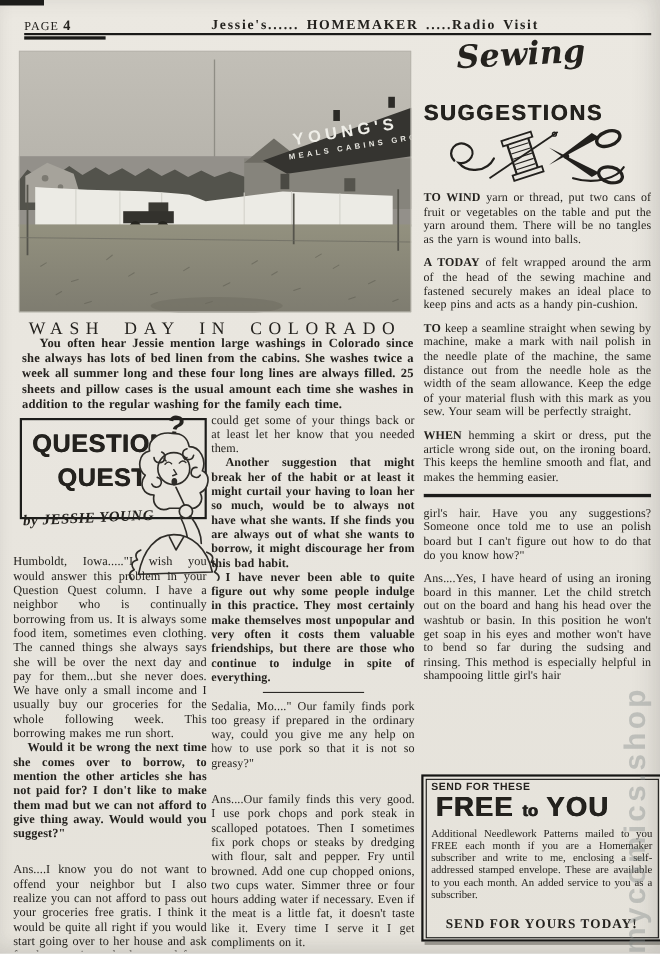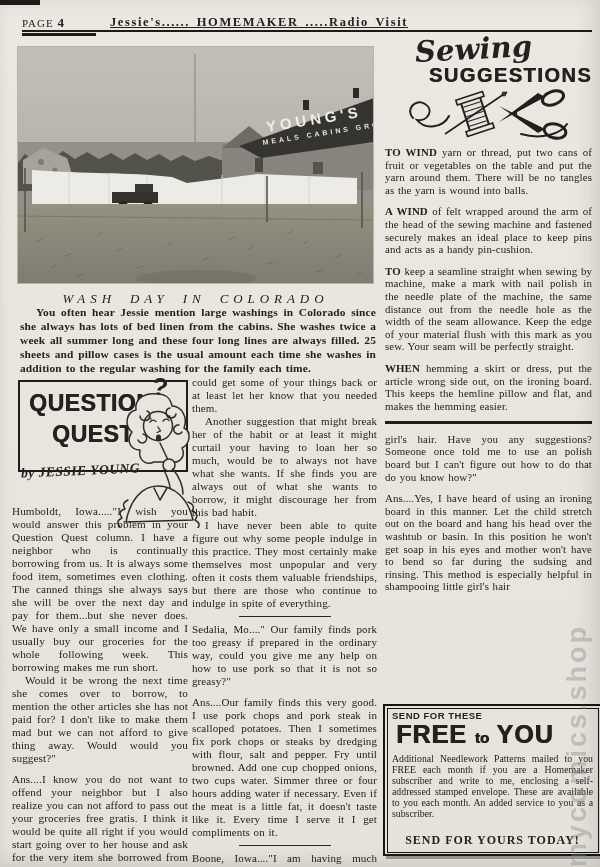--- a/index.html
+++ b/index.html
@@ -8,37 +8,37 @@
     background:linear-gradient(180deg,#ebe8e1 0%,#e8e5de 55%,#e5e2da 100%);
     font-family:"Liberation Serif",serif;color:#24221e;
   }
   .edge-shade{position:absolute;inset:0;pointer-events:none;
     box-shadow:inset -10px 0 18px rgba(70,70,64,.10), inset 0 -8px 14px rgba(70,70,64,.07);}
   .corner-mark{position:absolute;left:0;top:0;width:40px;height:5px;background:#1c1c1a;}
 
   
   .page-label{position:absolute;left:22px;top:15px;font-size:11px;letter-spacing:1px;}
   .page-label b{font-size:13px;}
-  .masthead{position:absolute;left:110px;top:15px;width:380px;text-align:left;
-    font-size:12.5px;font-weight:bold;letter-spacing:1.6px;word-spacing:2px;text-decoration:underline;}
+  .masthead{position:absolute;left:110px;top:15px;width:380px;text-align:right;
+    font-size:12.5px;font-weight:bold;letter-spacing:1.6px;word-spacing:2px;}
   .rule-main{position:absolute;left:22px;top:30px;width:570px;height:2px;background:#1a1a18;}
   .rule-sub{position:absolute;left:22px;top:33px;width:74px;height:2.5px;background:#1a1a18;}
 
   
   .photo{position:absolute;left:17px;top:46px;width:357px;height:238px;}
   .caption{position:absolute;left:17px;top:291px;width:357px;text-align:center;
-    font-size:13px;letter-spacing:.38em;word-spacing:.45em;font-style:italic;}
+    font-size:16px;letter-spacing:.38em;word-spacing:.45em;}
   .intro{position:absolute;left:20px;top:306px;width:356px;margin:0;
     font-size:11.4px;line-height:1.22;text-align:justify;text-indent:16px;
     letter-spacing:.15px;word-spacing:1px;font-weight:bold;}
 
   
   .col p{margin:0;text-align:justify;}
-  .col .indent{text-indent:13px;}
-  .col .gap-top{margin-top:8px;}
+  .col .indent{text-indent:13px;font-weight:bold;}
+  .col .gap-top{margin-top:20px;}
   .left-col{position:absolute;left:12px;top:505px;width:176px;height:360px;overflow:hidden;
     font-size:11.2px;line-height:13px;letter-spacing:.1px;word-spacing:.8px;}
   .mid-col{position:absolute;left:192px;top:376px;width:185px;height:502px;overflow:hidden;
     font-size:11px;line-height:13px;letter-spacing:.1px;word-spacing:.8px;}
   .dash-rule{width:92px;height:0;border-top:1.5px solid #2a2825;margin:6px auto 6px;}
 
   
   .qq-box{position:absolute;left:18px;top:380px;width:166px;height:88px;border:2.5px solid #1d1d1b;}
   .qq-t1{font-family:"Liberation Sans",sans-serif;font-weight:900;font-size:23px;
     letter-spacing:.5px;margin:8px 0 0 9px;text-shadow:.6px 0 0 #1d1d1b;}
@@ -48,22 +48,22 @@
     font-weight:900;font-size:26px;transform:rotate(9deg);}
   .qq-woman{position:absolute;left:112px;top:388px;}
   .qq-byline{position:absolute;left:21px;top:463px;font-style:italic;font-weight:bold;
     font-size:13.5px;transform:rotate(-2.5deg);letter-spacing:.5px;}
 
   
   .right-col{position:absolute;left:385px;top:34px;width:207px;height:668px;overflow:hidden;
     font-size:10.9px;line-height:12.6px;letter-spacing:.1px;word-spacing:.8px;}
   .sew-script{text-align:center;font-family:"DejaVu Serif",serif;font-style:italic;
     font-weight:bold;font-size:29px;line-height:30px;transform:rotate(-3deg);margin-right:30px;}
-  .sew-caps{text-align:right;font-family:"Liberation Sans",sans-serif;font-weight:900;
-    font-size:20px;line-height:22px;letter-spacing:1.5px;text-shadow:.6px 0 0 #1d1d1b;}
+  .sew-caps{text-align:left;font-family:"Liberation Sans",sans-serif;font-weight:900;
+    font-size:20px;line-height:22px;letter-spacing:1.5px;text-shadow:.6px 0 0 #1d1d1b;margin-top:28px;}
   .sew-art{display:block;margin:2px auto 6px;}
   .right-col p{margin:0 0 9px;text-align:justify;}
   .heavy-rule{height:2.5px;background:#1c1c1a;margin:2px 0 9px;}
 
   
   .free-box{position:absolute;left:383px;top:704px;width:201px;border:2.5px solid #151513;
     padding:5px 7px 6px;box-shadow:3px 3px 0 rgba(80,78,70,.5);}
   .free-box::before{content:"";position:absolute;inset:1.5px;border:1px solid #151513;pointer-events:none;}
   .free-kicker{text-align:left;font-family:"Liberation Sans",sans-serif;font-weight:900;
     font-size:9.5px;letter-spacing:.5px;line-height:10px;}
@@ -229,25 +229,25 @@
       <circle cx="101" cy="6" r="1.8" fill="none" stroke="#22201d" stroke-width="1.2"></circle>
       <polygon points="96,34 142,9 135,5" fill="#22201d"></polygon>
       <polygon points="96,18 142,41 135,45" fill="#22201d"></polygon>
       <circle cx="112" cy="26" r="2.4" fill="#22201d"></circle>
       <ellipse cx="150" cy="10" rx="11" ry="6.5" transform="rotate(-20 150 10)" fill="none" stroke="#22201d" stroke-width="3"></ellipse>
       <ellipse cx="152" cy="43" rx="11" ry="7" transform="rotate(14 152 43)" fill="none" stroke="#22201d" stroke-width="3"></ellipse>
     </svg>
     <p>
       <b>TO WIND</b> <span>yarn or thread, put two cans of fruit or vegetables on the table and put the yarn around them. There will be no tangles as the yarn is wound into balls.</span></p>
     <p>
-      <b>A WIND</b> <span>of felt wrapped around the arm of the head of the sewing machine and fastened securely makes an ideal place to keep pins and acts as a handy pin-cushion.</span></p>
+      <b>A TODAY</b> <span>of felt wrapped around the arm of the head of the sewing machine and fastened securely makes an ideal place to keep pins and acts as a handy pin-cushion.</span></p>
     <p>
       <b>TO</b> <span>keep a seamline straight when sewing by machine, make a mark with nail polish in the needle plate of the machine, the same distance out from the needle hole as the width of the seam allowance. Keep the edge of your material flush with this mark as you sew. Your seam will be perfectly straight.</span></p>
     <p>
-      <b>WHEN</b> <span>hemming a skirt or dress, put the article wrong side out, on the ironing board. This keeps the hemline pillow and flat, and makes the hemming easier.</span></p>
+      <b>WHEN</b> <span>hemming a skirt or dress, put the article wrong side out, on the ironing board. This keeps the hemline smooth and flat, and makes the hemming easier.</span></p>
     <div class="heavy-rule"></div>
     <p>girl's hair. Have you any suggestions? Someone once told me to use an polish board but I can't figure out how to do that do you know how?"</p>
     <p>Ans....Yes, I have heard of using an ironing board in this manner. Let the child stretch out on the board and hang his head over the washtub or basin. In this position he won't get soap in his eyes and mother won't have to bend so far during the sudsing and rinsing. This method is especially helpful in shampooing little girl's hair</p>
   </div>
 
   <div class="free-box">
     <div class="free-kicker">SEND FOR THESE</div>
     <div class="free-title">
       <span>FREE</span>
       <span class="small">to</span>

